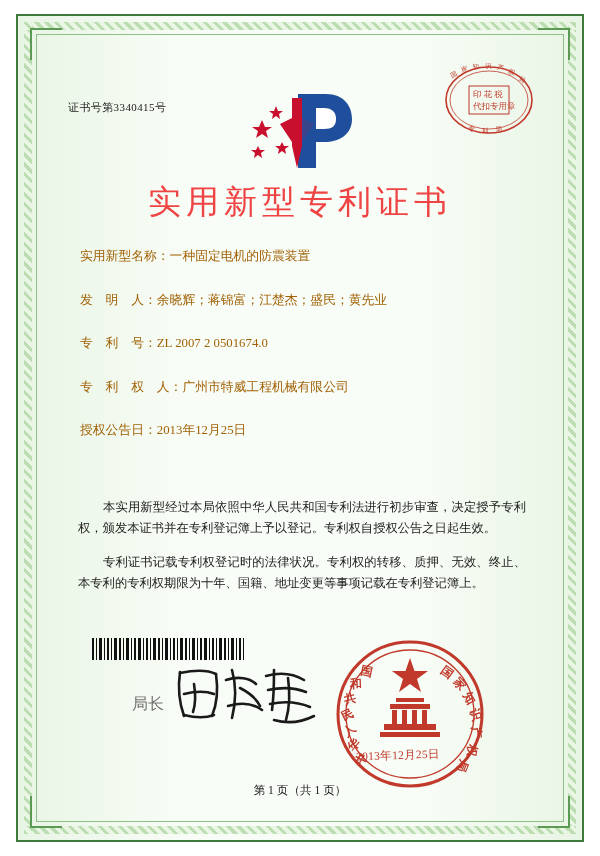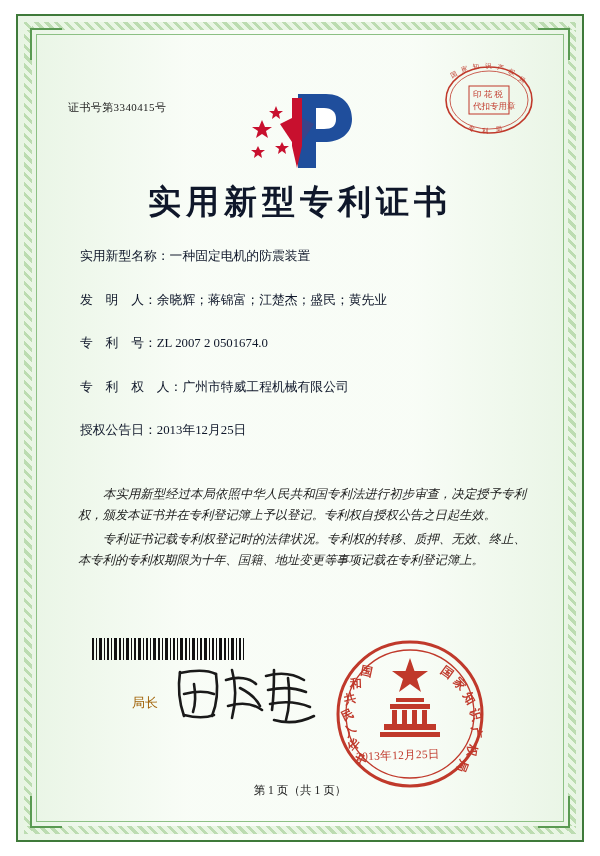--- a/index.html
+++ b/index.html
@@ -88,34 +88,34 @@
     top: 48px;
     width: 120px; height: 82px;
   }
 
   .title {
     position: absolute;
     left: 0; right: 0;
     top: 138px;
     text-align: center;
     font-size: 33px;
-    font-weight: bold;
+    font-weight: normal;
     letter-spacing: 5px;
-    color: #0f172a;
+    color: #ef4444;
     font-family: "Liberation Serif", serif;
   }
 
   .fields {
     position: absolute;
     left: 36px; top: 206px;
     right: 28px;
   }
   .field-row {
     font-size: 12.8px;
-    color: #0f172a;
+    color: #a16207;
     margin-bottom: 26.5px;
     white-space: nowrap;
     text-decoration: underline;
   }
   .field-label {
     display: inline-block;
   }
   .field-value {
     display: inline-block;
   }
@@ -123,39 +123,38 @@
   .paragraphs {
     position: absolute;
     left: 34px; right: 30px;
     top: 442px;
     font-size: 12.3px;
     line-height: 21px;
     color: #1b1b1b;
     text-align: justify;
   }
   .paragraphs p {
-    margin: 0 0 3px 0;
+    margin: 13px 0 3px 0;
     text-indent: 25px;
-    font-style: italic;
   }
 
   
   .barcode {
     position: absolute;
     left: 48px;
     top: 596px;
     width: 152px; height: 22px;
   }
 
   
   .director-label {
     position: absolute;
     left: 88px; top: 652px;
-    font-size: 13px;
-    color: #a16207;
+    font-size: 16px;
+    color: #737373;
     font-family: Liberation Serif, serif;
   }
   .signature {
     position: absolute;
     left: 126px; top: 620px;
     width: 160px; height: 66px;
   }
 
   
   .seal-main {

